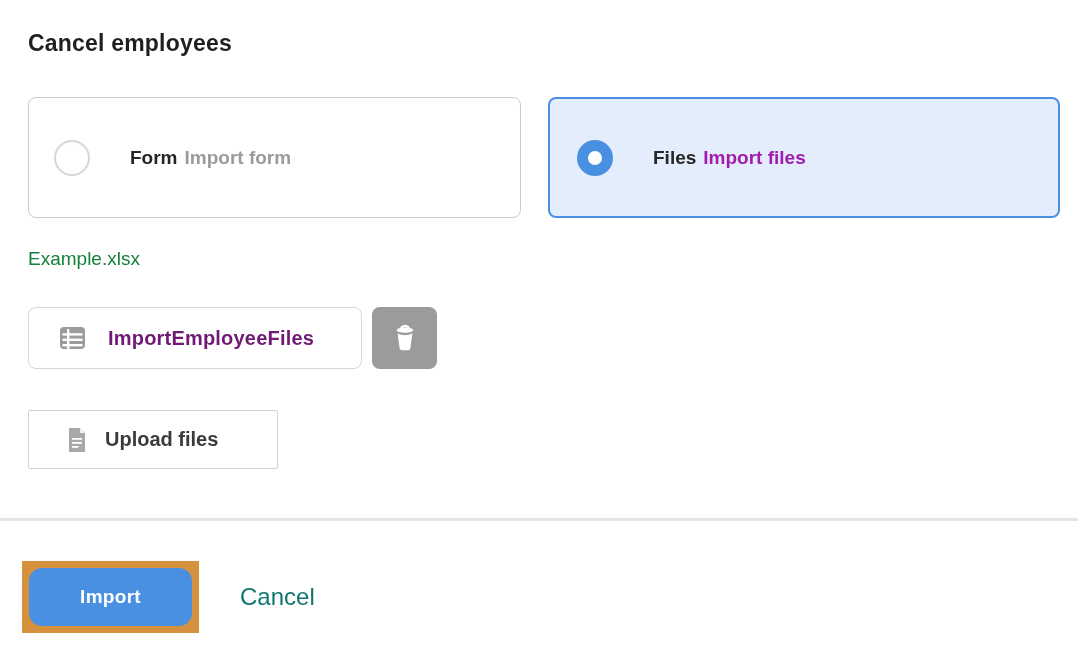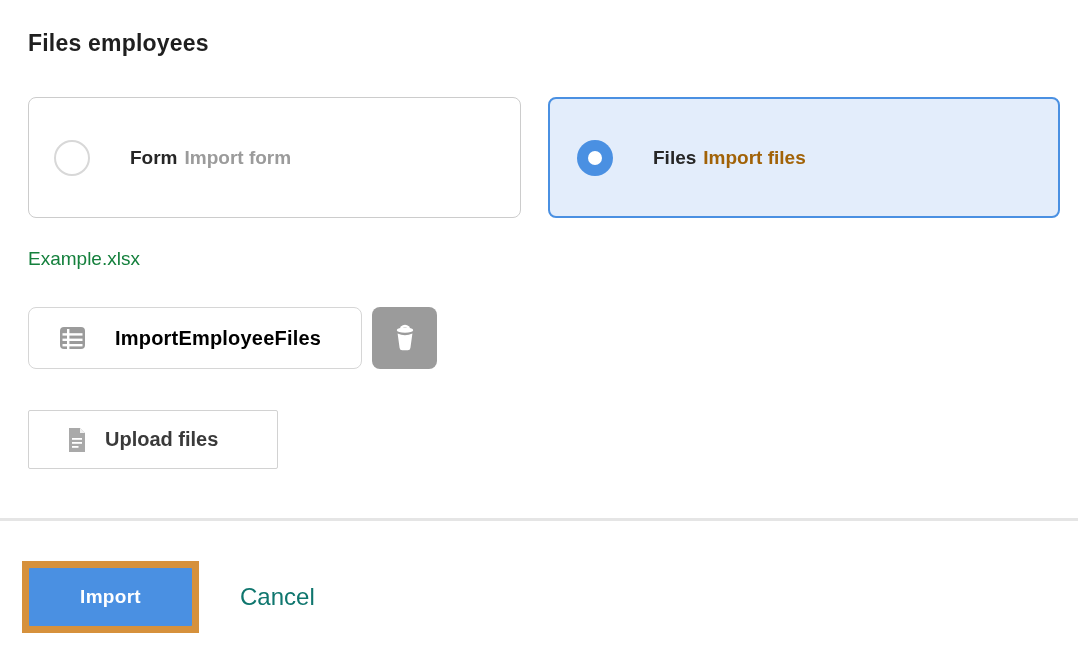--- a/index.html
+++ b/index.html
@@ -46,37 +46,37 @@
     background: #4a90e2;
   }
   .radio-on .radio-dot {
     width: 14px; height: 14px; border-radius: 50%;
     background: #ffffff;
   }
   .card-text { margin-left: 40px; display: flex; gap: 7px; }
   .card-label { font-size: 19px; font-weight: bold; color: #262626; }
   .card-sublabel { font-size: 19px; font-weight: bold; }
   .sublabel-gray { color: #9b9b9b; }
-  .sublabel-blue { color: #a16207; }
+  .sublabel-blue { color: #a21caf; }
   .example-link {
     position: absolute; left: 28px; top: 248px;
     font-size: 19px; color: #15803d;
     cursor: pointer;
   }
   .file-chip {
     position: absolute; left: 28px; top: 307px;
     width: 334px; height: 62px;
     background: #ffffff;
     border: 1.5px solid #d6d6d6; border-radius: 8px;
     display: flex; align-items: center;
     padding-left: 30px;
   }
   .file-chip-label {
-    margin-left: 29px;
-    font-size: 20px; font-weight: bold; color: #000000;
+    margin-left: 22px;
+    font-size: 20px; font-weight: bold; color: #701a75;
     letter-spacing: 0.2px;
   }
   .delete-button {
     position: absolute; left: 372px; top: 307px;
     width: 65px; height: 62px;
     background: #9b9b9b;
     border: none; border-radius: 8px;
     display: flex; align-items: center; justify-content: center;
     cursor: pointer;
   }
@@ -100,42 +100,42 @@
   }
   .import-highlight {
     position: absolute; left: 22px; top: 561px;
     width: 177px; height: 72px;
     background: #d6913c;
     padding: 7px;
   }
   .import-button {
     width: 100%; height: 100%;
     background: #4a90e2;
-    border: none; border-radius: 1px;
+    border: none; border-radius: 13px;
     color: #ffffff; font-size: 19px; font-weight: bold;
     font-family: "Liberation Sans", "DejaVu Sans", sans-serif;
     letter-spacing: 0.3px;
     cursor: pointer;
     display: flex; align-items: center; justify-content: center;
   }
   .cancel-button {
     position: absolute; left: 240px; top: 561px;
     height: 72px;
     display: flex; align-items: center;
     font-size: 24px; color: #0f766e;
     background: none; border: none;
     font-family: "Liberation Sans", "DejaVu Sans", sans-serif;
     cursor: pointer;
   }
   .icon { display: inline-flex; align-items: center; justify-content: center; }
 </style>
 </head>
 <body>
 
-<h1 class="page-title">Files employees</h1>
+<h1 class="page-title">Cancel employees</h1>
 
 <div class="option-card card-form">
   <span class="radio radio-off"></span>
   <div class="card-text">
     <span class="card-label">Form</span>
     <span class="card-sublabel sublabel-gray">Import form</span>
   </div>
 </div>
 
 <div class="option-card card-files">

